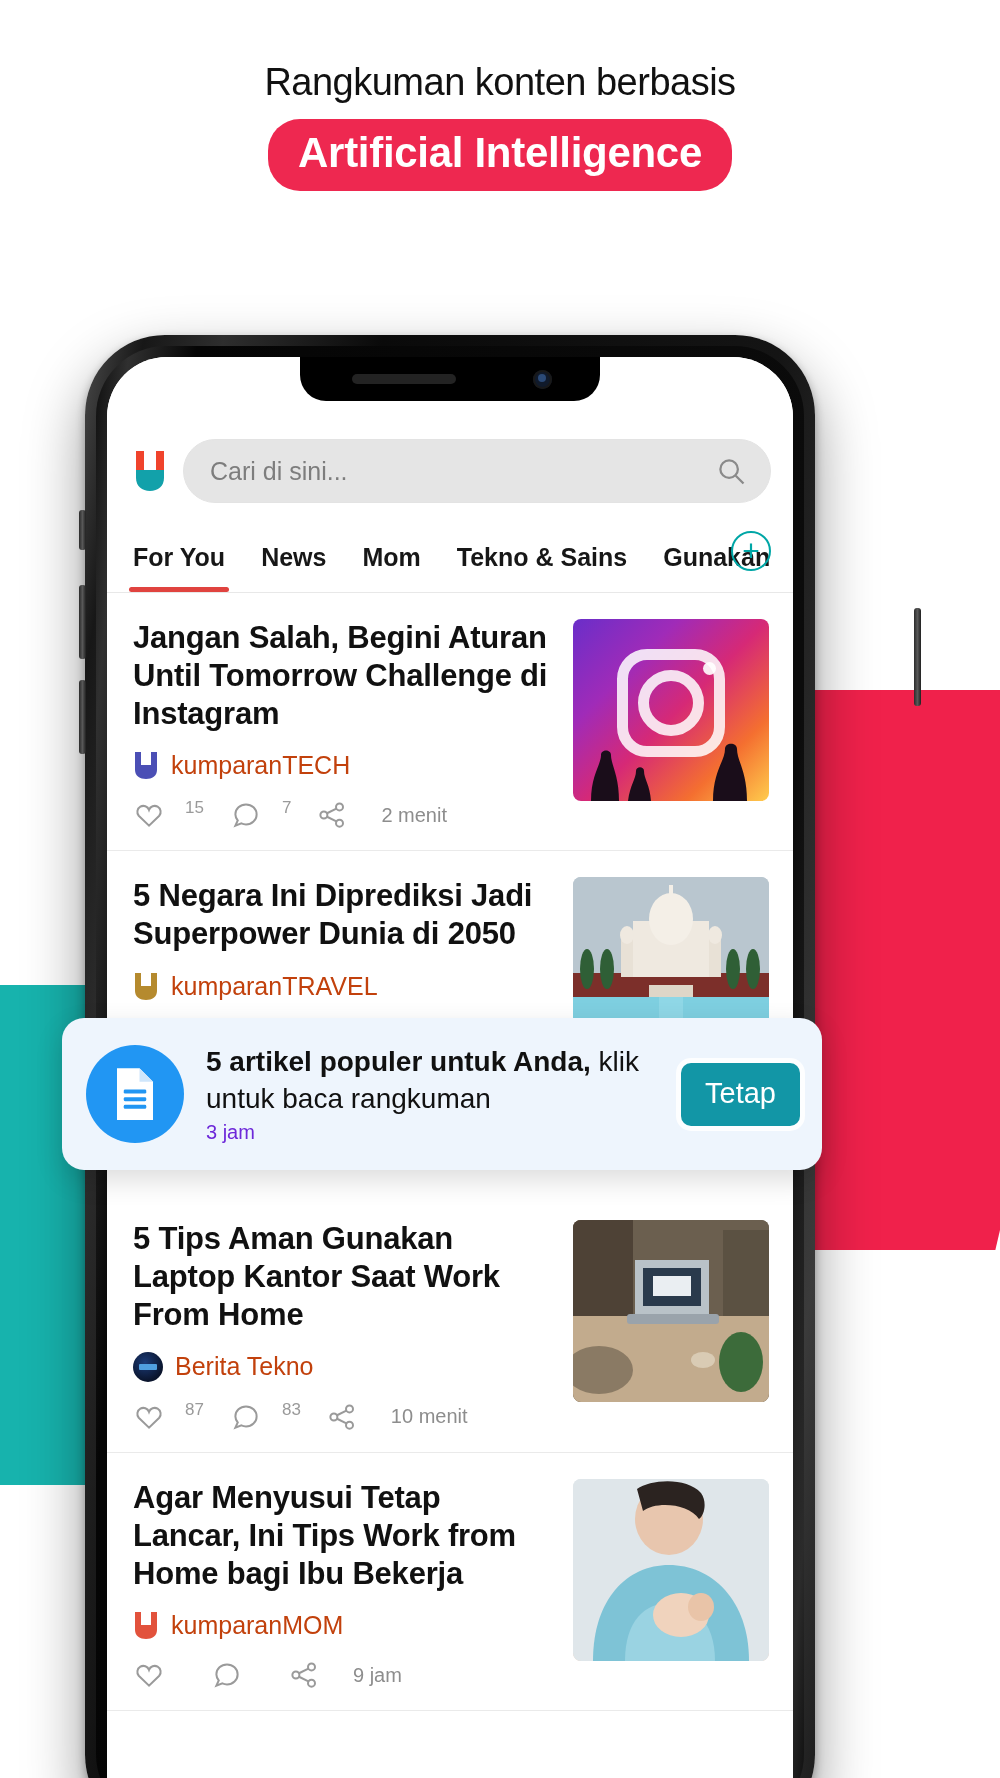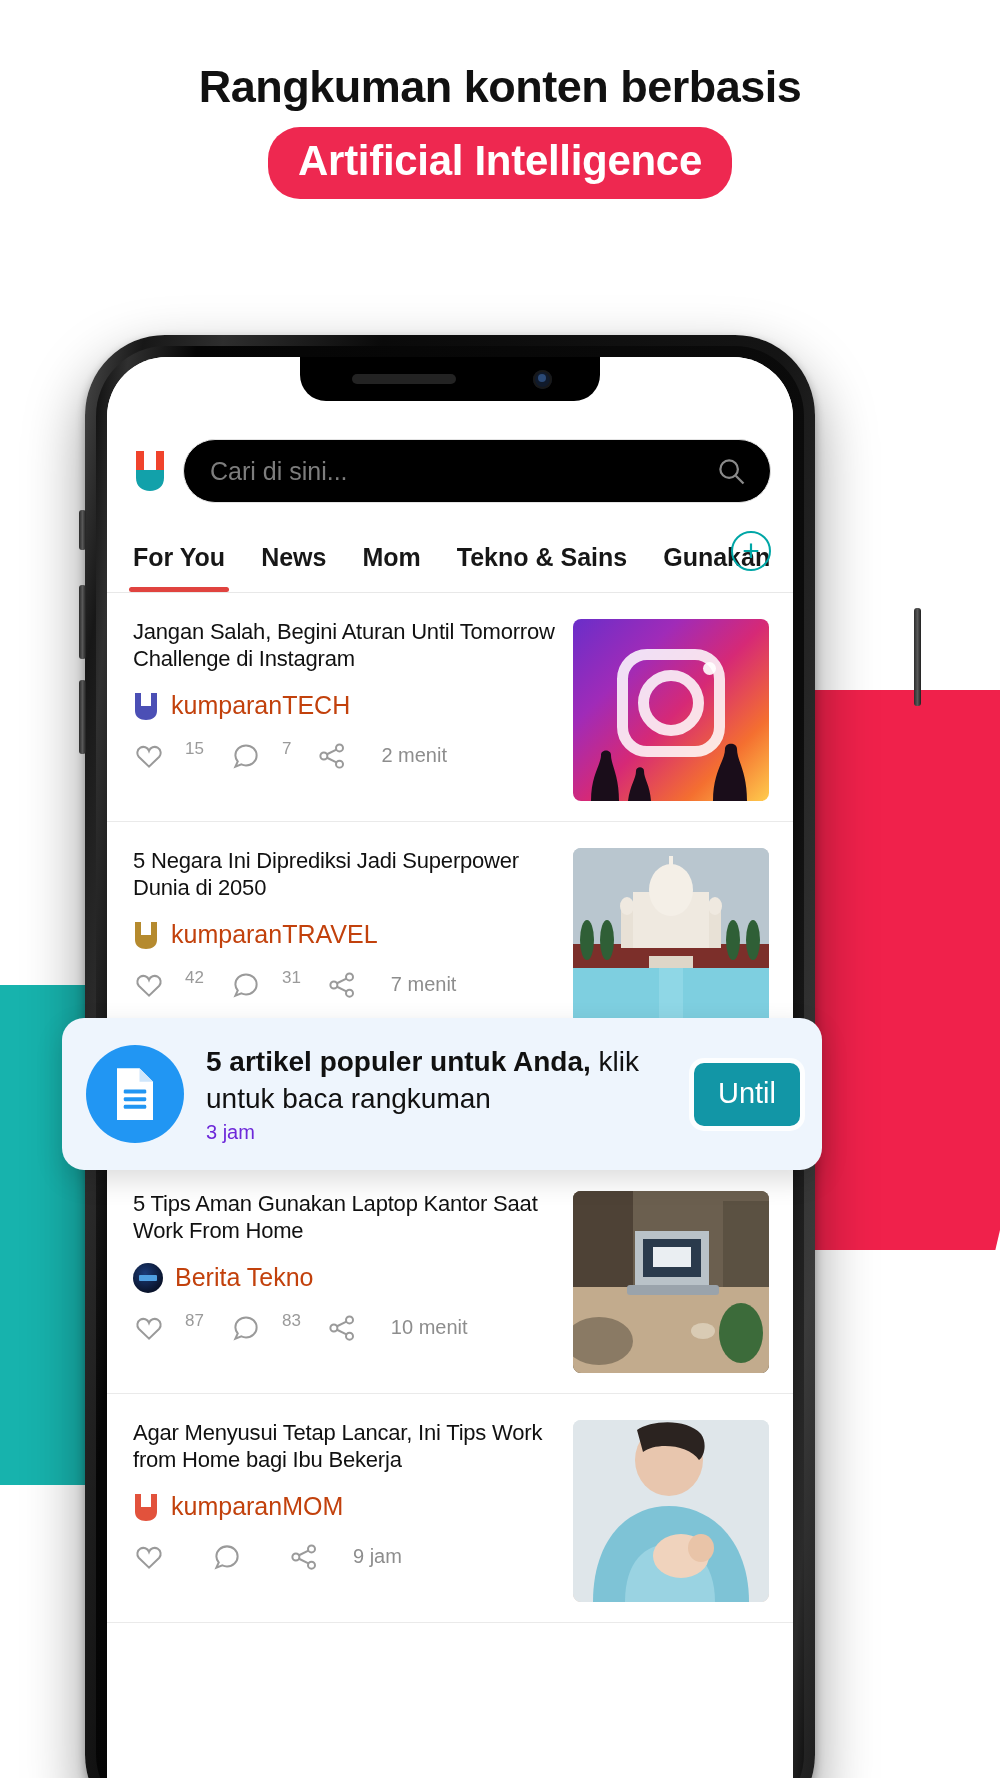--- a/index.html
+++ b/index.html
@@ -17,21 +17,21 @@
     background:#f0214b; transform: skewX(-13deg); z-index:1;
   }
   .shape-teal {
     position:absolute; left:-130px; top:985px; width:290px; height:500px;
     background:#17b3ad; transform: skewX(-13deg); z-index:1;
   }
 
   
   .headline-wrap { position:absolute; top:60px; left:0; width:1000px; text-align:center; z-index:5; }
   .headline-1 {
-    font-size:45px; line-height:1.18; font-weight:700; color:#111;
+    font-size:38px; line-height:1.18; font-weight:400; color:#111;
     letter-spacing:-0.5px;
   }
   .headline-badge {
     display:inline-block; margin-top:14px; background:#ee2850; color:#fff;
     font-size:42px; font-weight:bold; letter-spacing:-0.3px;
     padding:10px 30px 14px 30px; border-radius:32px;
   }
 
   
   .phone {
@@ -76,21 +76,21 @@
   .btn-pwr  { right:79px; top:608px; width:7px; height:98px; }
 
   
   .app { position:absolute; inset:0; background:#fff; }
   .topbar {
     position:absolute; top:68px; left:0; right:0; height:92px;
     display:flex; align-items:center; padding:0 22px 0 26px;
   }
   .logo-u { width:34px; height:44px; flex:0 0 auto; margin-right:16px; }
   .search-box {
-    flex:1; height:64px; background:#000000; border:1px solid #e3e3e3;
+    flex:1; height:64px; background:#e5e5e5; border:1px solid #e3e3e3;
     border-radius:34px; display:flex; align-items:center;
     padding:0 24px 0 26px;
   }
   .search-placeholder { flex:1; font-size:25px; color:#7d7d7d; }
   .search-icon { width:30px; height:30px; flex:0 0 auto; color:#8a8a8a; }
 
   .tabs {
     position:absolute; top:168px; left:0; right:0; height:68px;
     display:flex; align-items:flex-end; padding:6px 0 0 26px;
     border-bottom:1px solid #e8e8e8;
@@ -108,21 +108,21 @@
     border-radius:50%; border:2.5px solid #00a6a6; color:#00a6a6;
     display:flex; align-items:center; justify-content:center;
     font-size:30px; line-height:1; font-weight:300;
   }
 
   
   .feed { position:absolute; top:236px; left:0; right:0; bottom:0; }
   .card { display:flex; padding:26px 24px 20px 26px; border-bottom:1px solid #eaeaea; }
   .card-body { flex:1; min-width:0; padding-right:18px; }
   .card-title {
-    font-size:22px; line-height:1.22; font-weight:normal; color:#111;
+    font-size:31px; line-height:1.22; font-weight:bold; color:#111;
     letter-spacing:-0.2px;
   }
   .card-source { display:flex; align-items:center; margin-top:18px; }
   .src-avatar { width:26px; height:30px; margin-right:12px; flex:0 0 auto; }
   .src-avatar.circle { width:30px; height:30px; border-radius:50%;
     background: radial-gradient(circle at 40% 35%, #1b3b78, #0a142c 70%); position:relative; }
   .src-avatar.circle::after{
     content:""; position:absolute; left:6px; top:12px; width:18px; height:6px;
     background:#4f9fe0; border-radius:1px;
   }
@@ -445,16 +445,16 @@
           <rect x="7" y="11" width="10" height="1.8" rx=".6"></rect>
           <rect x="7" y="14.4" width="10" height="1.8" rx=".6"></rect>
           <rect x="7" y="17.8" width="10" height="1.8" rx=".6"></rect>
         </g>
       </svg>
     </div>
     <div class="notif-text">
       <div class="notif-line1"><b>5 artikel populer untuk Anda,</b><span> klik untuk baca rangkuman</span></div>
       <div class="notif-line2">3 jam</div>
     </div>
-    <div class="notif-btn">Until</div>
+    <div class="notif-btn">Tetap</div>
   </div>
 
 </div>
 
 </body></html>

